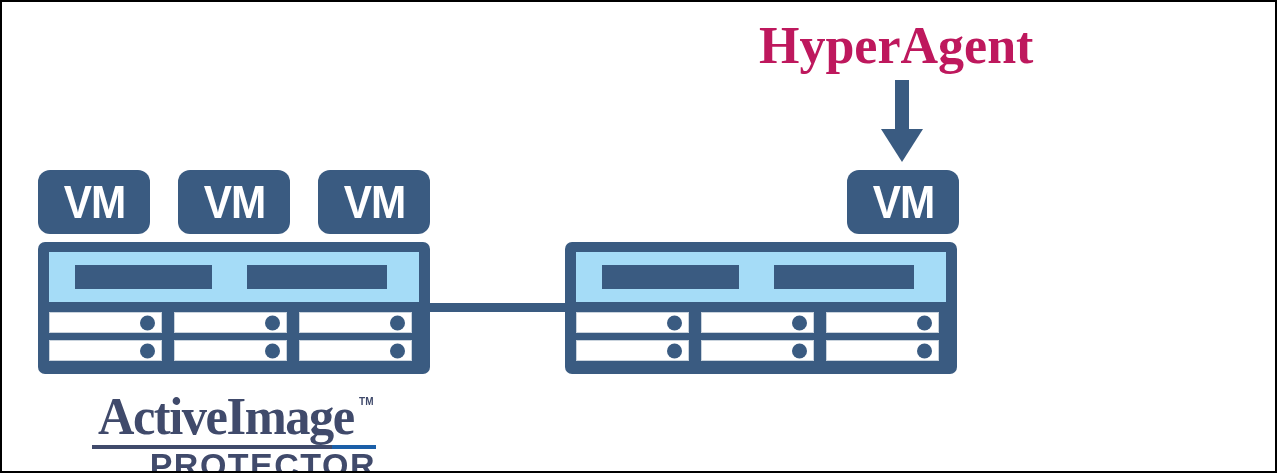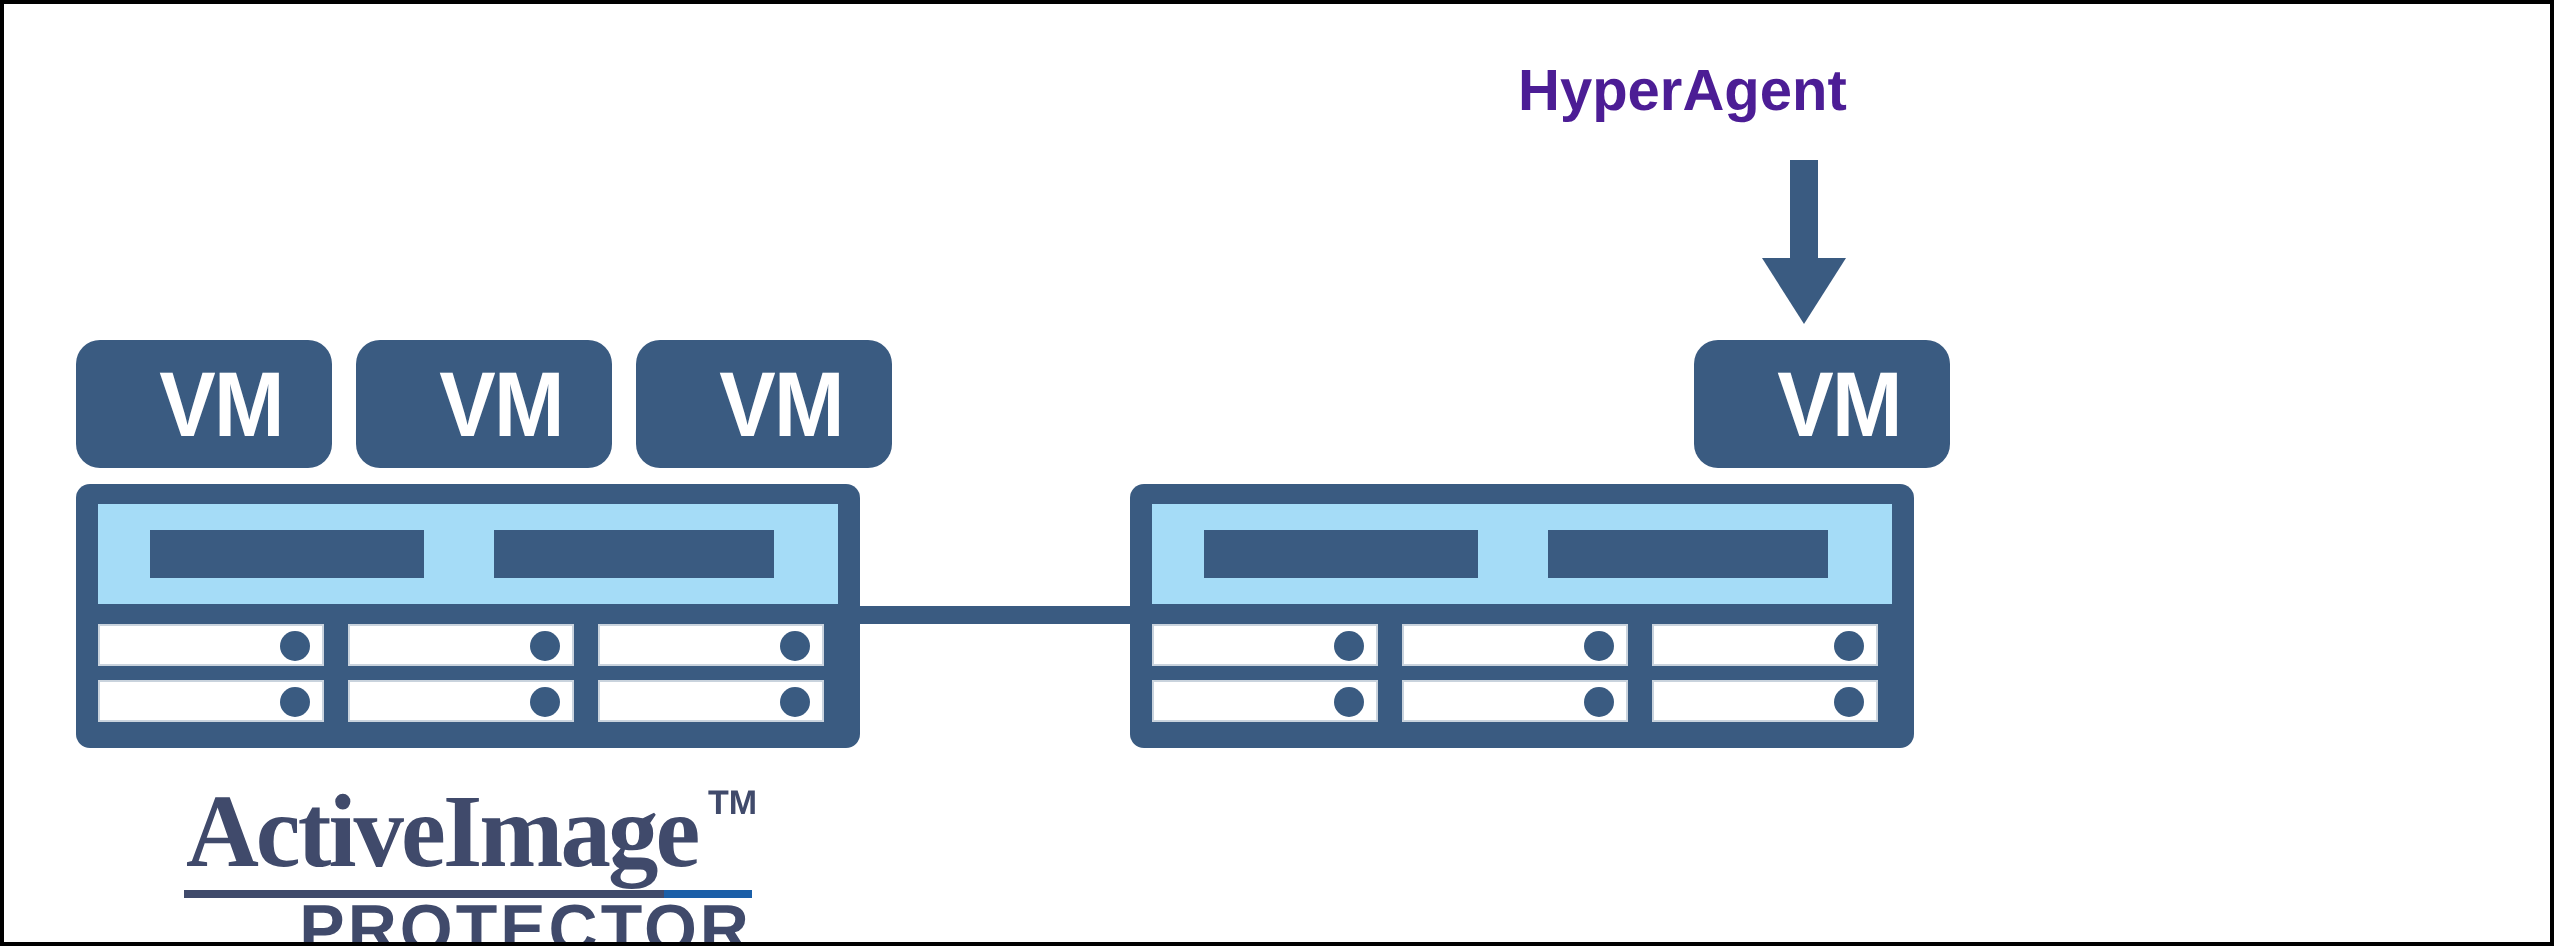--- a/index.html
+++ b/index.html
@@ -21,21 +21,20 @@
   
   .vm-chip {
     position: absolute;
     width: 112px;
     height: 64px;
     background: #3a5b81;
     border-radius: 12px;
     display: flex;
     align-items: center;
     justify-content: center;
-    padding-left: 16px;
   }
   .vm-chip .vm-label {
     color: #ffffff;
     font-family: "Liberation Sans", sans-serif;
     font-weight: bold;
     font-size: 46px;
     line-height: 46px;
     letter-spacing: -1px;
     transform: scaleX(0.92);
   }
@@ -100,24 +99,24 @@
 
   
   .connector {
     position: absolute;
     background: #3a5b81;
   }
 
   
   .callout-label {
     position: absolute;
-    color: #4c1d95;
-    font-family: Liberation Sans, sans-serif;
-    font-weight: bold;
-    font-size: 29px;
+    color: #be185d;
+    font-family: Liberation Serif, serif;
+    font-weight: bold;
+    font-size: 52px;
     line-height: 48px;
     white-space: nowrap;
   }
   .arrow-shaft {
     position: absolute;
     background: #3a5b81;
   }
   .arrow-head {
     position: absolute;
     width: 0;
@@ -141,21 +140,21 @@
     font-weight: bold;
     font-size: 52px;
     line-height: 54px;
     letter-spacing: -1.5px;
     transform: scaleX(0.97);
   }
   .logo-tm {
     color: #404a6b;
     font-family: "Liberation Sans", sans-serif;
     font-weight: bold;
-    font-size: 17px;
+    font-size: 10px;
     line-height: 15px;
     margin-left: 1px;
     margin-top: 4px;
   }
   .logo-rule-wrap {
     position: relative;
     height: 5px;
     margin-top: 1px;
   }
   .logo-rule {

